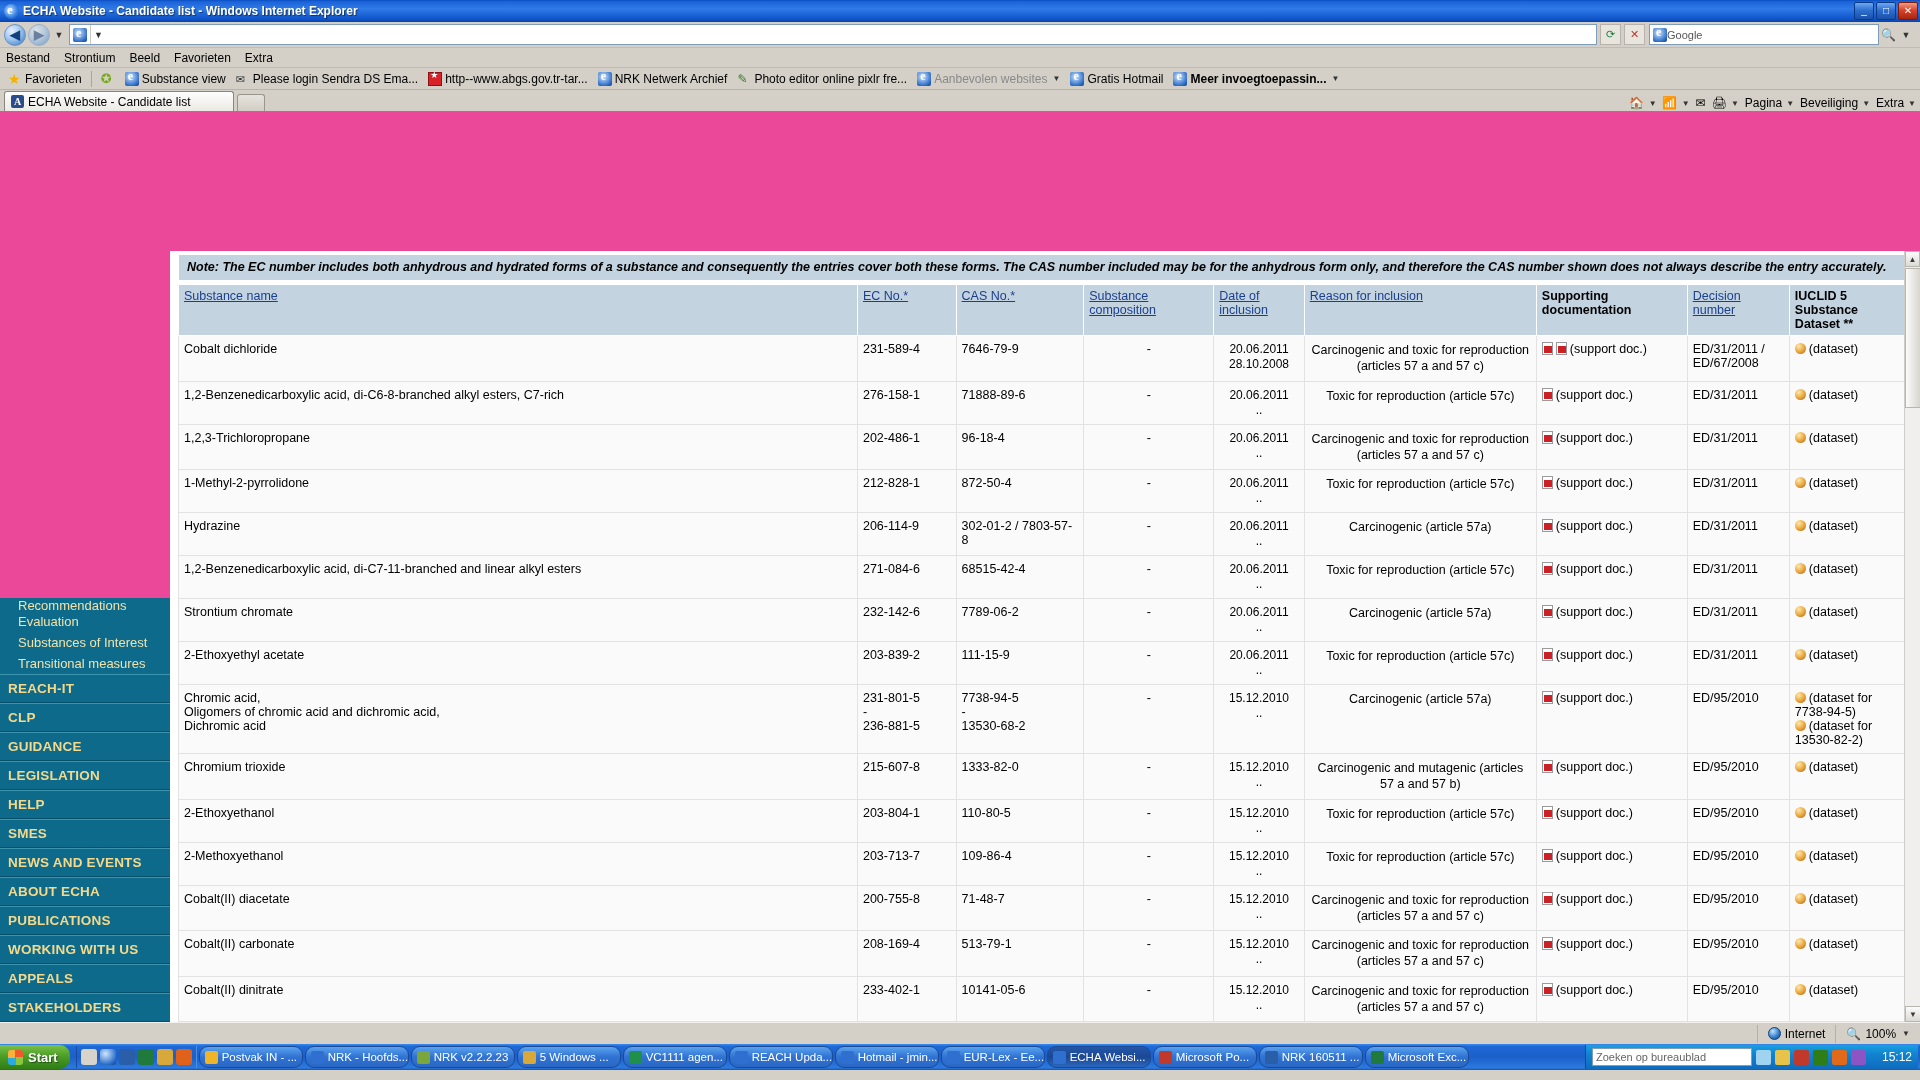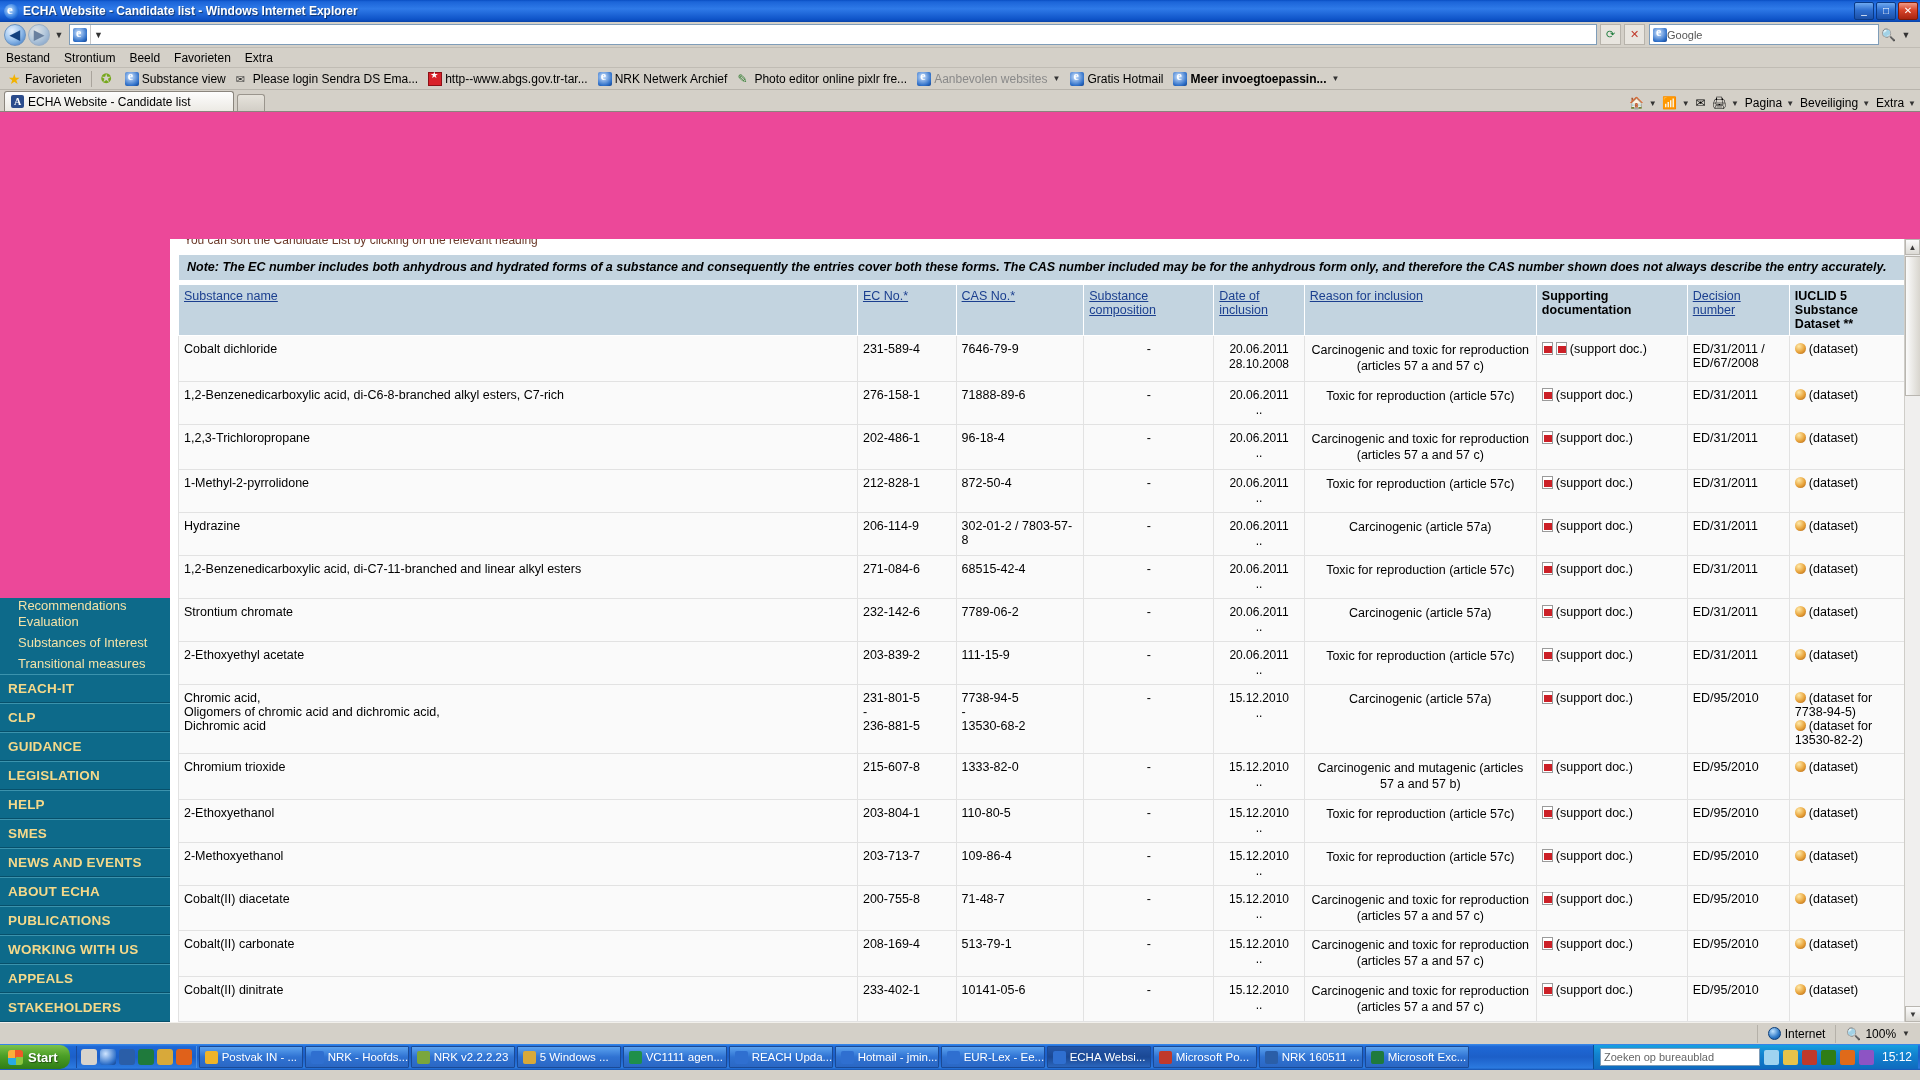--- a/index.html
+++ b/index.html
@@ -279,39 +279,39 @@
   .startflag {
     width:15px; height:15px; border-radius:3px;
     background: conic-gradient(#f05a28 0 25%, #8cc63f 0 50%, #29abe2 0 75%, #fbb03b 0 100%);
   }
   .qlaunch { display:flex; align-items:center; gap:3px; padding:0 4px;
     border-left:1px solid #1a4c9c; border-right:1px solid #4a8fe0; height:22px; flex:0 0 auto;}
   .ql-ico { width:16px; height:16px; border-radius:3px; }
   .taskitem {
     height:22px; max-width:104px; min-width:104px;
     background: linear-gradient(180deg,#5ba2ef,#2f72d2 50%,#2a67c4);
-    border:1px solid #1a4a96; border-radius:1px;
+    border:1px solid #1a4a96; border-radius:9px;
     display:flex; align-items:center; gap:4px; padding:0 5px;
     color:#fff; font-size:11.5px; white-space:nowrap; overflow:hidden;
     flex:0 0 auto;
   }
   .taskitem.active { background: linear-gradient(180deg,#2457a8,#1a4894 50%,#2b66bd); }
   .ti-ico { width:13px; height:13px; border-radius:2px; flex:0 0 auto; }
   .tray {
     margin-left:auto; height:24px; display:flex; align-items:center; gap:4px;
     padding: 0 6px; background: linear-gradient(180deg,#17a0e0 0%, #1282cf 40%, #0f6bbe 100%);
     border-left:1px solid #0b4e96;
     flex:0 0 auto;
   }
   .tray-search {
     width:160px; height:18px; background:#fff; border:1px solid #7f9db9;
     display:flex; align-items:center; padding:0 3px; font-size:11px; color:#666;
   }
   .tray-ico { width:15px; height:15px; border-radius:2px; }
-  .clock { color:#fff; font-size:12px; padding-left:4px; }
+  .clock { color:#fff; font-size:12px; padding-left:4px;margin-left:8px; }
 </style>
 </head>
 <body>
 
 <div class="titlebar">
   <span class="ie-logo"></span>
   <span class="title-text">ECHA Website - Candidate list - Windows Internet Explorer</span>
   <div class="win-buttons">
     <div class="win-btn">_</div>
     <div class="win-btn">□</div>
@@ -437,21 +437,20 @@
     <div class="side-main">ABOUT ECHA</div>
     <div class="side-main">PUBLICATIONS</div>
     <div class="side-main">WORKING WITH US</div>
     <div class="side-main">APPEALS</div>
     <div class="side-main">STAKEHOLDERS</div>
     <div class="side-filler"></div>
   </div>
 
   <div class="content">
     <div class="content-inner">
-      <div class="crumb-clip"><span>You can sort the Candidate List by clicking on the relevant heading</span></div>
       <div class="note">Note: The EC number includes both anhydrous and hydrated forms of a substance and consequently the entries cover both these forms. The CAS number included may be for the anhydrous form only, and therefore the CAS number shown does not always describe the entry accurately.</div>
 
       <table class="cand">
         <colgroup>
           <col style="width:585px">
             <col style="width:85px">
             <col style="width:110px">
           <col style="width:112px">
             <col style="width:78px">
             <col style="width:200px">

